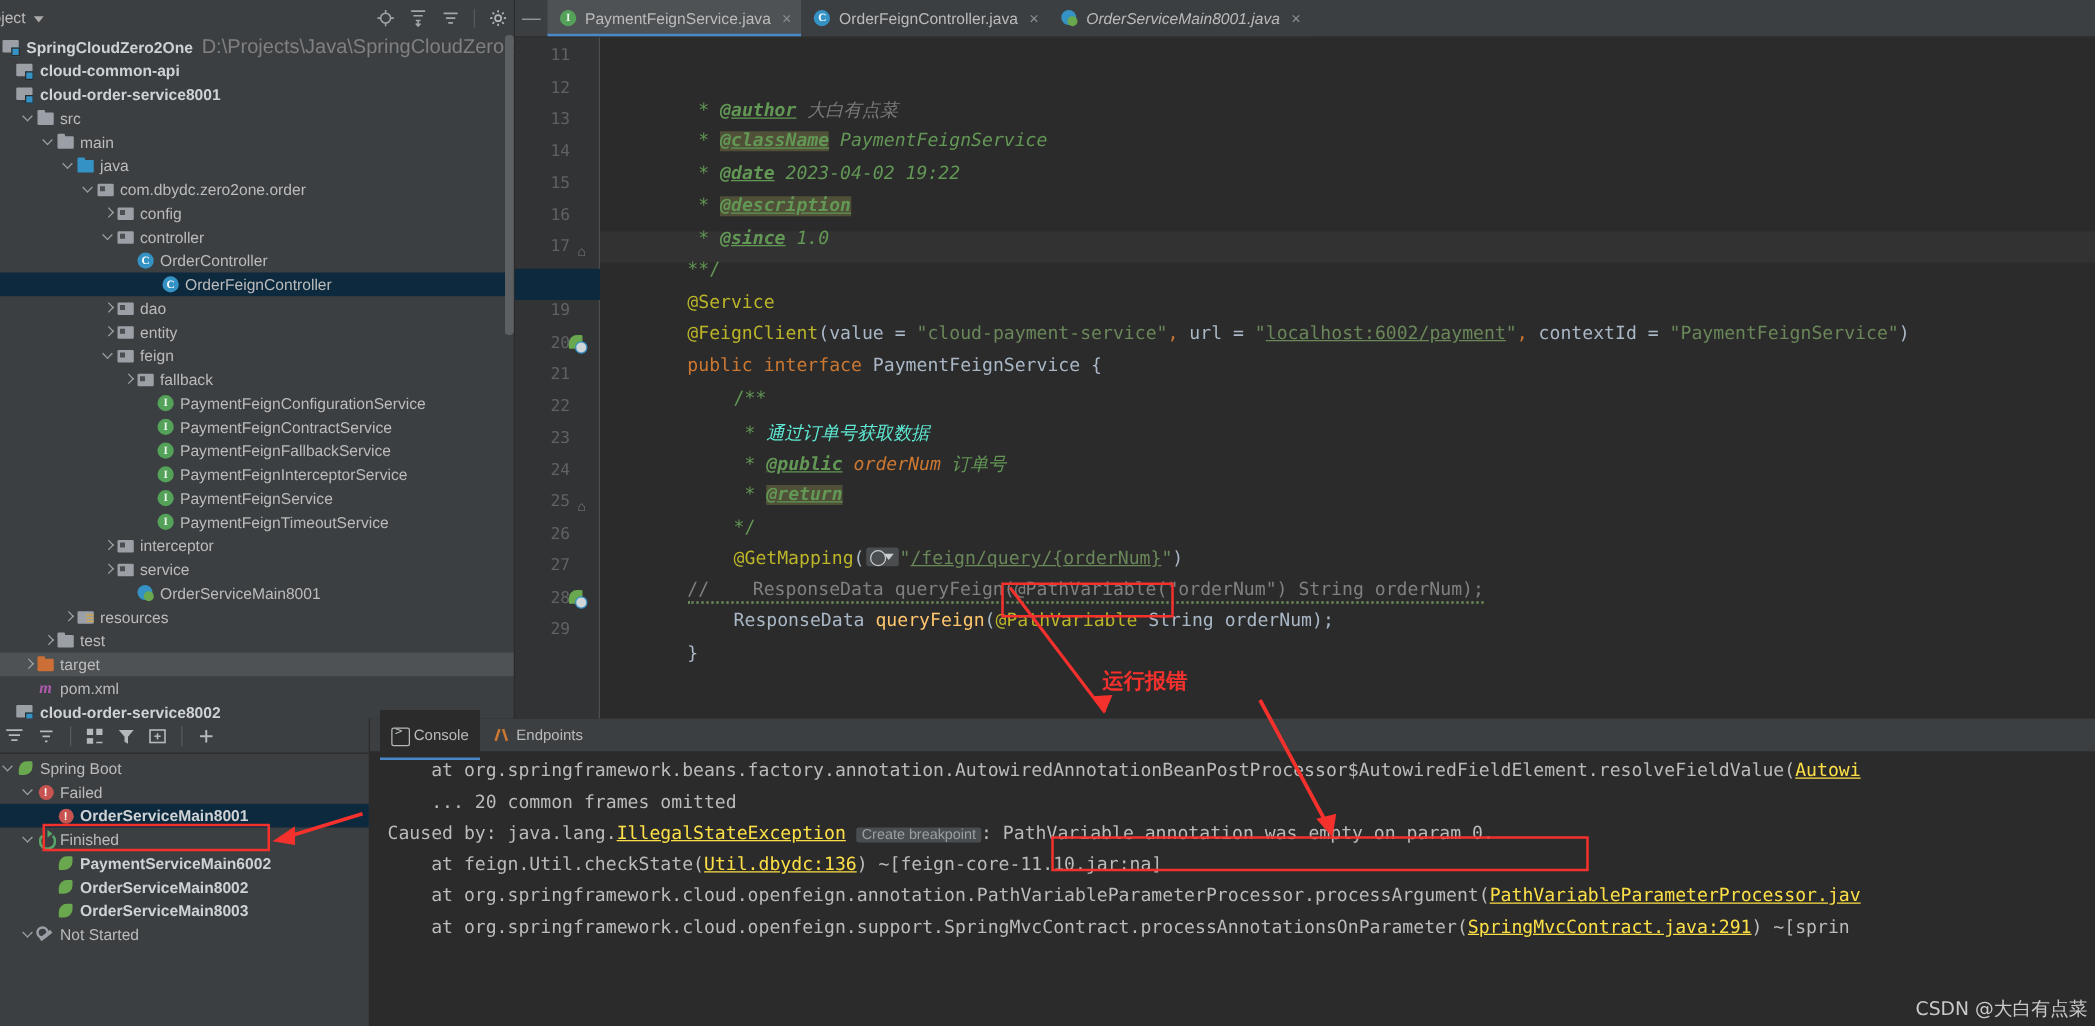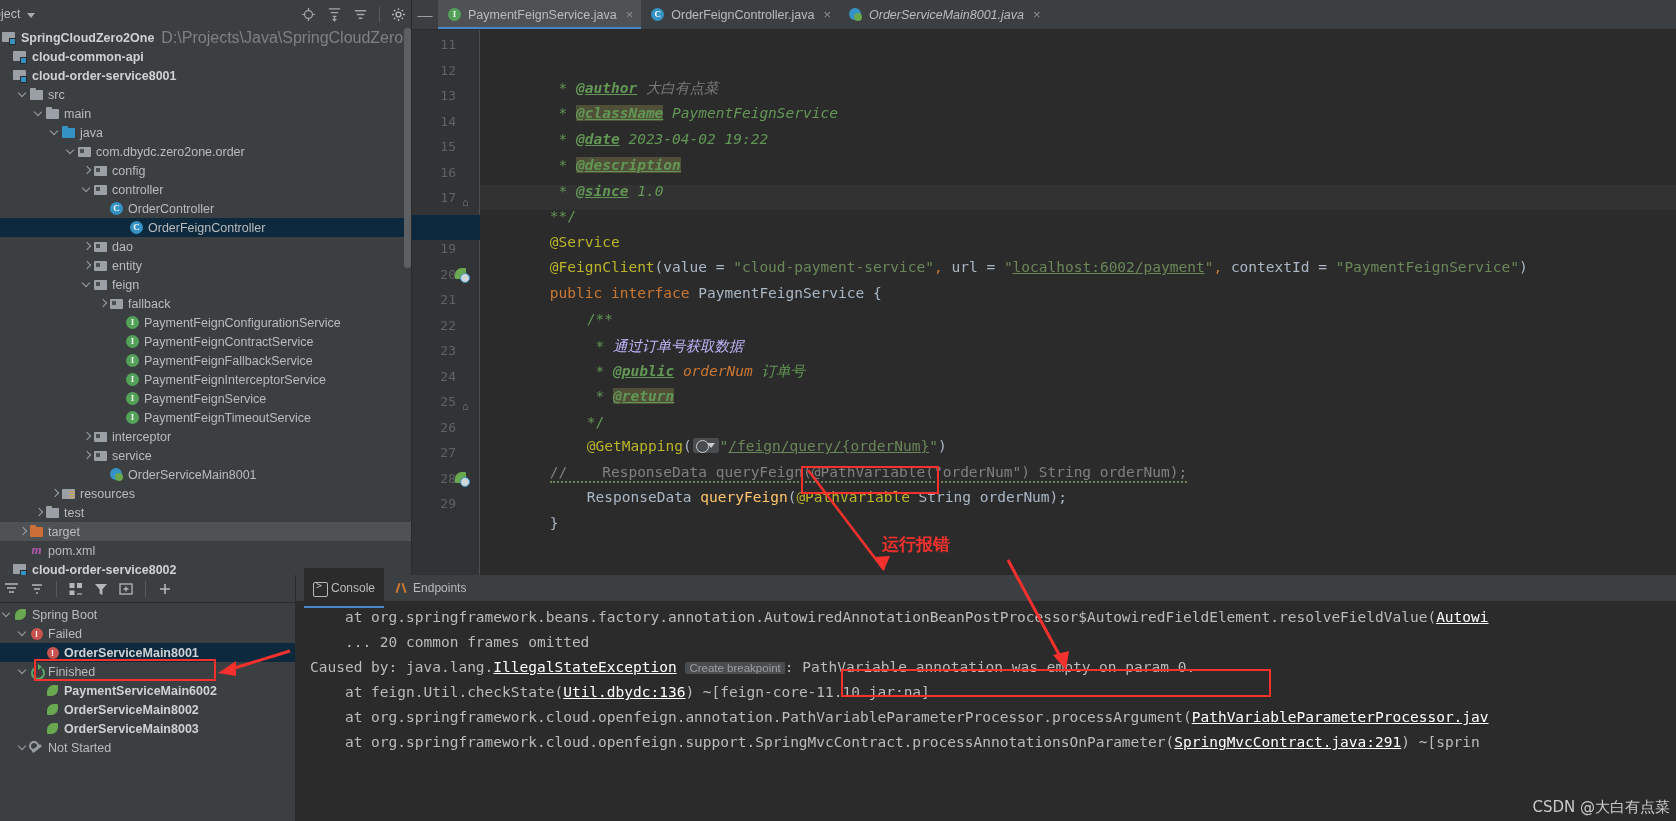--- a/index.html
+++ b/index.html
@@ -270,21 +270,21 @@
   .ctab-ico.endpoints::after {
     content:''; position:absolute; left:8px; top:1px; width:2px;height:10px; background:#cc7832;
     transform:rotate(-18deg);
   }
   #console-out {
     position:absolute; top:26px; left:0; right:0; bottom:0; overflow:hidden;
     font-family:"DejaVu Sans Mono", monospace; font-size:14.5px; color:#bbbbbb;
     padding-left:14px; padding-top:4px;
   }
   .oline { white-space:pre; height:25px; line-height:25px; }
-  .o-link { color:#ffffff; text-decoration:underline;text-align:right; }
+  .o-link { color:#fde047; text-decoration:underline;text-align:right; }
   .breakpoint-chip {
     background:#4a4d4f; color:#9b9fa1; font-family:"Liberation Sans", sans-serif;
     font-size:11.5px; padding:0 4px; border-radius:2px;
   }
   #err-box { position:absolute; border:2px solid #f5312d; pointer-events:none; }
   #run-sel-box { position:absolute; border:2px solid #f5312d; pointer-events:none;}
 
   #watermark {
     position:absolute; right:6px; bottom:4px; color:#d8d8d8; font-size:15px;
     font-family:"DejaVu Sans", sans-serif; opacity:.92;
@@ -591,21 +591,21 @@
 
       <div class="cline" style="top:239px">
         <span class="c-kw">public</span><span class="c-kw"> interface</span><span class="c-plain"> PaymentFeignService</span><span class="c-plain"> {</span>
       </div>
 
       <div class="cline" style="top:265px; padding-left:37px">
         <span class="c-doc" style="font-style:normal">/**</span>
       </div>
 
       <div class="cline" style="top:291px; padding-left:37px">
-        <span class="c-doc"> * </span><span class="c-doctext" style="color:#c4b5fd">通过订单号获取数据</span>
+        <span class="c-doc"> * </span><span class="c-doctext" style="color:#5eead4">通过订单号获取数据</span>
       </div>
 
       <div class="cline" style="top:316px; padding-left:37px">
         <span class="c-doc"> * </span><span class="c-doctag">@public</span><span class="c-doc-param"> orderNum</span><span class="c-doc"> 订单号</span>
       </div>
 
       <div class="cline" style="top:342px; padding-left:37px">
         <span class="c-doc"> * </span><span class="c-doctag-hl">@return</span>
       </div>
 

